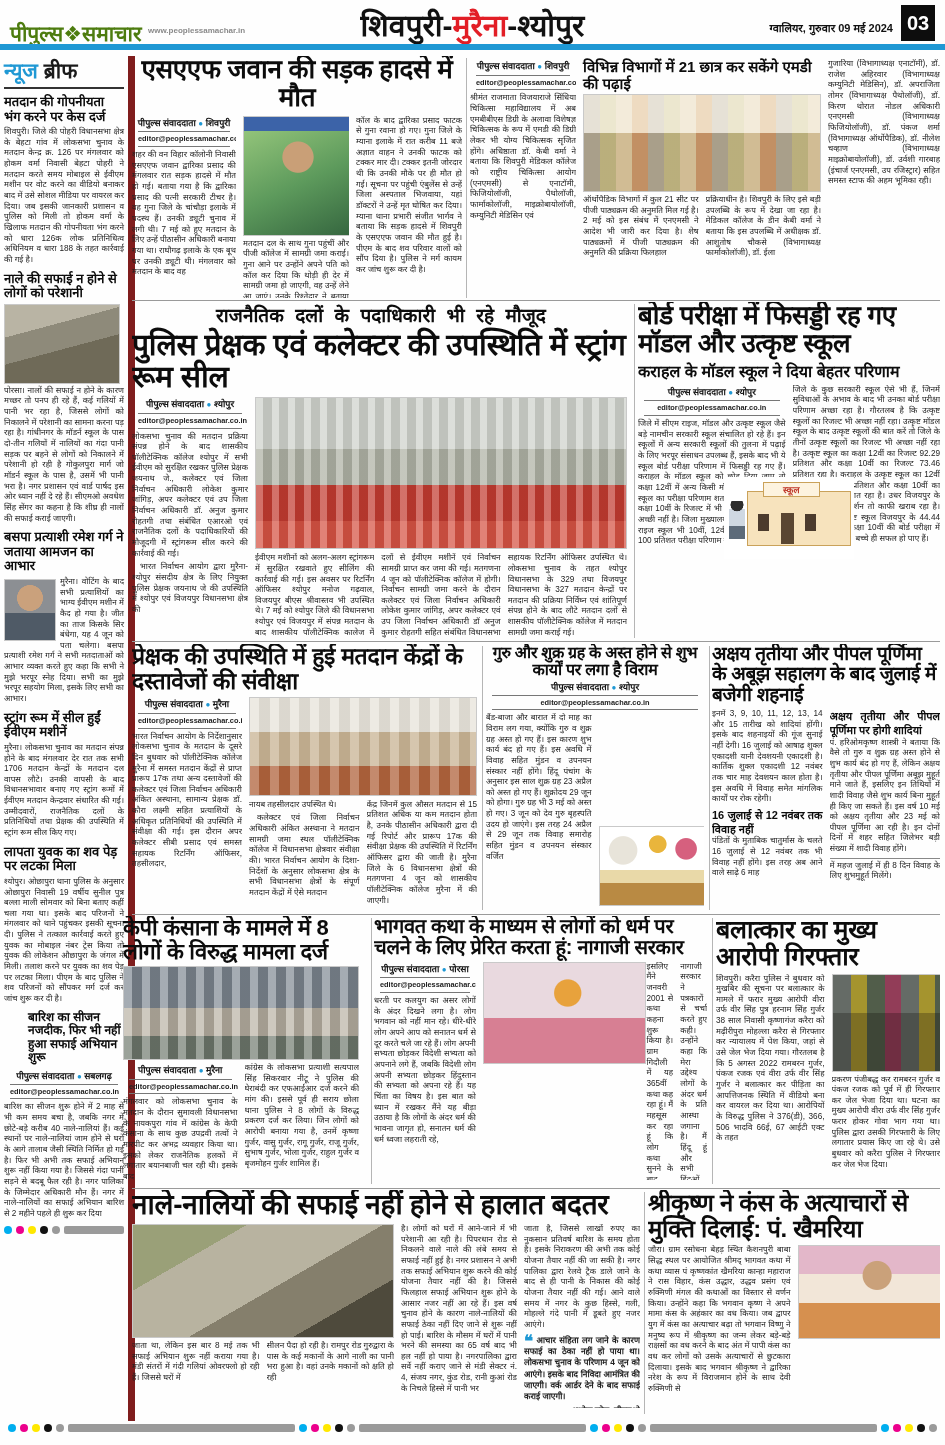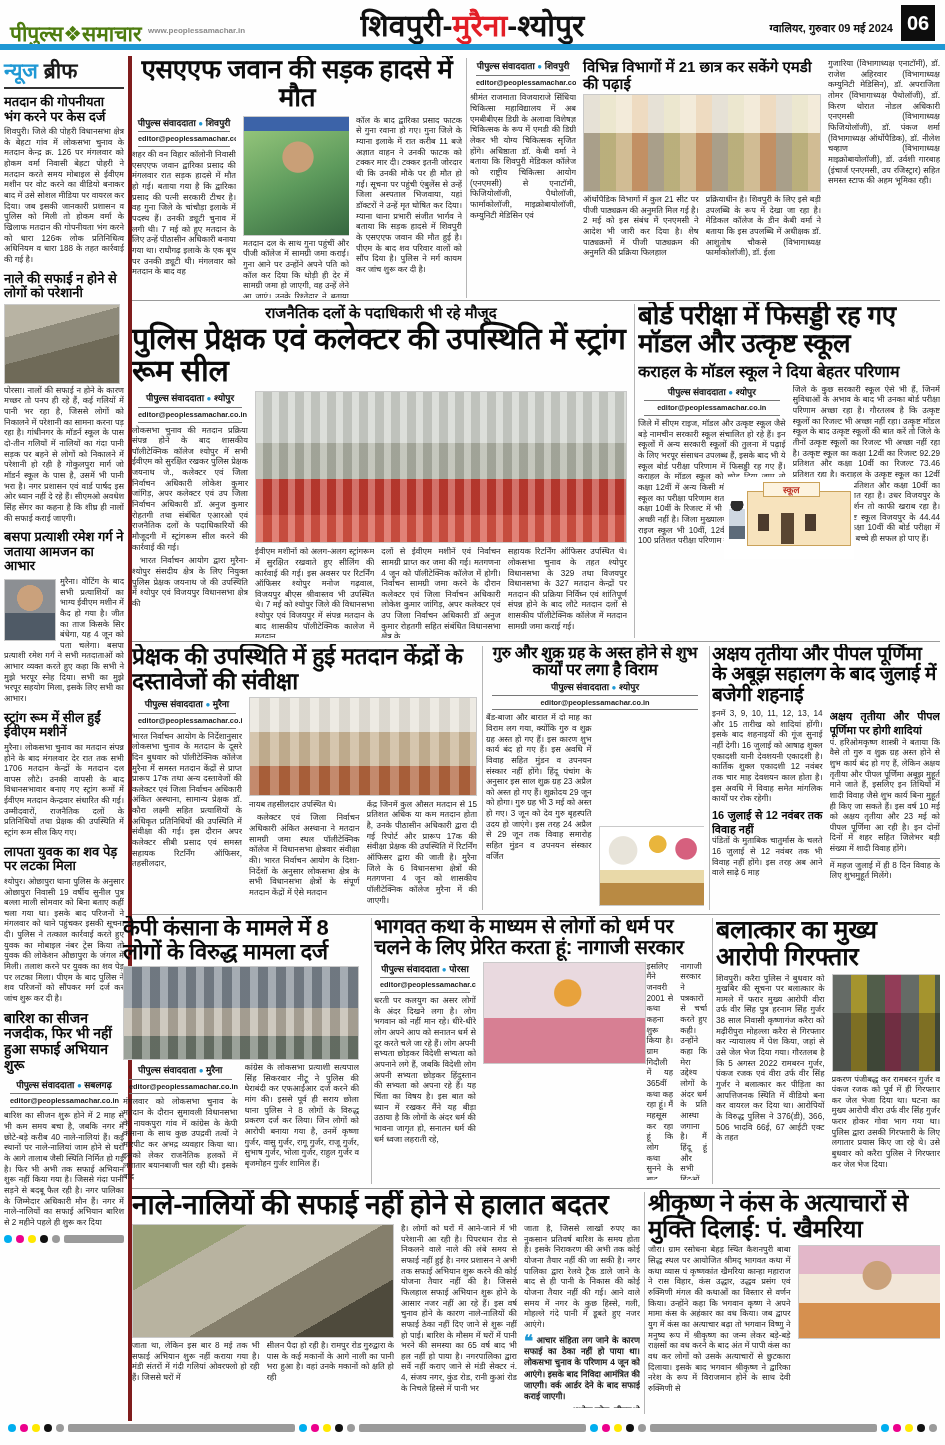--- a/index.html
+++ b/index.html
@@ -89,38 +89,38 @@
 </head>
 <body>
 
 <div class="page">
 
   <div class="masthead">
     <div class="logo">पीपुल्स❖समाचार</div>
     <div class="site">www.peoplessamachar.in</div>
     <div class="edition"><span>शिवपुरी-</span><span class="red">मुरैना</span><span>-श्योपुर</span></div>
     <div class="dateline">ग्वालियर, गुरुवार 09 मई 2024</div>
-    <div class="pagebox">06</div>
+    <div class="pagebox">03</div>
   </div>
   <div class="bluebar"></div>
 
-  <div class="brief" style="border-right:4px solid #7f1d1d;">
+  <div class="brief" style="border-right:7px solid #7f1d1d;">
     <div class="brief-title"><span class="b1">न्यूज</span> <span>ब्रीफ</span></div>
     <div class="brief-head">मतदान की गोपनीयता भंग करने पर केस दर्ज</div>
     <div class="brief-body">शिवपुरी। जिले की पोहरी विधानसभा क्षेत्र के बेहटा गांव में लोकसभा चुनाव के मतदान केन्द्र क्र. 126 पर मंगलवार को होकम वर्मा निवासी बेहटा पोहरी ने मतदान करते समय मोबाइल से ईवीएम मशीन पर वोट करने का वीडियो बनाकर बाद में उसे सोशल मीडिया पर वायरल कर दिया। जब इसकी जानकारी प्रशासन व पुलिस को मिली तो होकम वर्मा के खिलाफ मतदान की गोपनीयता भंग करने को धारा 126क लोक प्रतिनिधित्व अधिनियम व धारा 188 के तहत कार्रवाई की गई है।</div>
     <div class="brief-head">नाले की सफाई न होने से लोगों को परेशानी</div>
     <div class="photo ph-drain1" style="width:114px;height:78px;margin:2px 0;"></div>
     <div class="brief-body">पोरसा। नालों की सफाई न होने के कारण मच्छर तो पनप ही रहे हैं, कई गलियों में पानी भर रहा है, जिससे लोगों को निकालने में परेशानी का सामना करना पड़ रहा है। गांधीनगर के मॉडर्न स्कूल के पास दो-तीन गलियों में नालियों का गंदा पानी सड़क पर बहने से लोगों को निकालने में परेशानी हो रही है गोकुलपुरा मार्ग जो मॉडर्न स्कूल के पास है, उसमें भी पानी भरा है। नगर प्रशासन एवं वार्ड पार्षद इस ओर ध्यान नहीं दे रहे हैं। सीएमओ अवधेश सिंह सेंगर का कहना है कि शीघ्र ही नालों की सफाई कराई जाएगी।</div>
     <div class="brief-head">बसपा प्रत्याशी रमेश गर्ग ने जताया आमजन का आभार</div>
     <div class="brief-body"><span class="photo ph-face face"></span><span>मुरैना। वोटिंग के बाद सभी प्रत्याशियों का भाग्य ईवीएम मशीन में कैद हो गया है। जीत का ताज किसके सिर बंधेगा, यह 4 जून को पता चलेगा। बसपा प्रत्याशी रमेश गर्ग ने सभी मतदाताओं को आभार व्यक्त करते हुए कहा कि सभी ने मुझे भरपूर स्नेह दिया। सभी का मुझे भरपूर सहयोग मिला, इसके लिए सभी का आभार।</span></div>
     <div class="brief-head">स्ट्रांग रूम में सील हुईं ईवीएम मशीनें</div>
     <div class="brief-body">मुरैना। लोकसभा चुनाव का मतदान संपन्न होने के बाद मंगलवार देर रात तक सभी 1706 मतदान केन्द्रों के मतदान दल वापस लौटे। उनकी वापसी के बाद विधानसभावार बनाए गए स्ट्रांग रूमों में ईवीएम मतदान केन्द्रवार संधारित की गई। उम्मीदवारों, राजनैतिक दलों के प्रतिनिधियों तथा प्रेक्षक की उपस्थिति में स्ट्रांग रूम सील किए गए।</div>
     <div class="brief-head">लापता युवक का शव पेड़ पर लटका मिला</div>
     <div class="brief-body">श्योपुर। ओछापुरा थाना पुलिस के अनुसार ओछापुरा निवासी 19 वर्षीय सुनील पुत्र बल्ला माली सोमवार को बिना बताए कहीं चला गया था। इसके बाद परिजनों ने मंगलवार को थाने पहुंचकर इसकी सूचना दी। पुलिस ने तत्काल कार्रवाई करते हुए युवक का मोबाइल नंबर ट्रेस किया तो युवक की लोकेशन औछापुरा के जंगल में मिली। तलाश करने पर युवक का शव पेड़ पर लटका मिला। पीएम के बाद पुलिस ने शव परिजनों को सौंपकर मर्ग दर्ज कर जांच शुरू कर दी है।</div>
-    <div class="brief-head" style="font-size:14px;">बारिश का सीजन नजदीक, फिर भी नहीं हुआ सफाई अभियान शुरू</div>
+    <div class="brief-head" style="font-size:12px;margin-left:24px;">बारिश का सीजन नजदीक, फिर भी नहीं हुआ सफाई अभियान शुरू</div>
     <div class="byline"><span>पीपुल्स संवाददाता</span> <span class="dot">●</span> <span>सबलगढ़</span></div>
     <div class="email">editor@peoplessamachar.co.in</div>
     <div class="brief-body">बारिश का सीजन शुरू होने में 2 माह से भी कम समय बचा है, जबकि नगर में छोटे-बड़े करीब 40 नाले-नालियां हैं। कई स्थानों पर नाले-नालियां जाम होने से घरों के आगे तालाब जैसी स्थिति निर्मित हो गई है। फिर भी अभी तक सफाई अभियान शुरू नहीं किया गया है। जिससे गंदा पानी सड़ने से बदबू फैल रही है। नगर पालिका के जिम्मेदार अधिकारी मौन हैं। नगर में नाले-नालियों का सफाई अभियान बारिश से 2 महीने पहले ही शुरू कर दिया</div>
     <div class="regstrip" style="position:static;margin-top:6px;">
       <span class="regdot c-c"></span>
         <span class="regdot c-m"></span>
         <span class="regdot c-y"></span>
         <span class="regdot c-k"></span>
         <span class="regdot c-g"></span>
         <span class="regbar"></span>
@@ -164,21 +164,21 @@
             </div>
         </div>
       </div>
       <div class="col">
           <p class="noind">गुजारिया (विभागाध्यक्ष एनाटॉमी), डॉ. राजेश अहिरवार (विभागाध्यक्ष कम्युनिटी मेडिसिन), डॉ. अपराजिता तोमर (विभागाध्यक्ष पैथोलॉजी), डॉ. किरण थोरात नोडल अधिकारी एनएमसी (विभागाध्यक्ष फिजियोलॉजी), डॉ. पंकज शर्मा (विभागाध्यक्ष ऑर्थोपैडिक), डॉ. नीलेश चव्हाण (विभागाध्यक्ष माइक्रोबायोलॉजी), डॉ. उर्वशी गारबाह (इंचार्ज एनएमसी, उप रजिस्ट्रार) सहित समस्त स्टाफ की अहम भूमिका रही।</p>
         </div>
     </div>
   </div>
 
   <div class="art" style="left:132px;top:302px;width:498px;height:336px;">
-    <div class="kicker" style="font-size:15px;">राजनैतिक दलों के पदाधिकारी भी रहे मौजूद</div>
+    <div class="kicker" style="font-size:19px;font-family:Liberation Mono, monospace;">राजनैतिक दलों के पदाधिकारी भी रहे मौजूद</div>
     <div class="head" style="font-size:30px;text-align:left;margin-top:1px;">पुलिस प्रेक्षक एवं कलेक्टर की उपस्थिति में स्ट्रांग रूम सील</div>
     <div class="cols" style="margin-top:4px;height:266px;">
       <div class="col" style="max-width:116px;">
         <div class="byline"><span>पीपुल्स संवाददाता</span> <span class="dot">●</span> <span>श्योपुर</span></div>
         <div class="email">editor@peoplessamachar.co.in</div>
         <p class="noind">लोकसभा चुनाव की मतदान प्रक्रिया संपन्न होने के बाद शासकीय पॉलीटेक्निक कॉलेज श्योपुर में सभी ईवीएम को सुरक्षित रखकर पुलिस प्रेक्षक जयनाथ जे., कलेक्टर एवं जिला निर्वाचन अधिकारी लोकेश कुमार जांगिड़, अपर कलेक्टर एवं उप जिला निर्वाचन अधिकारी डॉ. अनुज कुमार रोहतगी तथा संबंधित एआरओ एवं राजनैतिक दलों के पदाधिकारियों की मौजूदगी में स्ट्रांगरूम सील करने की कार्रवाई की गई।</p>
         <p>भारत निर्वाचन आयोग द्वारा मुरैना-श्योपुर संसदीय क्षेत्र के लिए नियुक्त पुलिस प्रेक्षक जयनाथ जे की उपस्थिति में श्योपुर एवं विजयपुर विधानसभा क्षेत्र की</p>
       </div>
       <div style="width:372px;flex:none;display:flex;flex-direction:column;">
         <div class="photo ph-strongroom" style="width:370px;height:150px;margin-bottom:4px;"></div>

